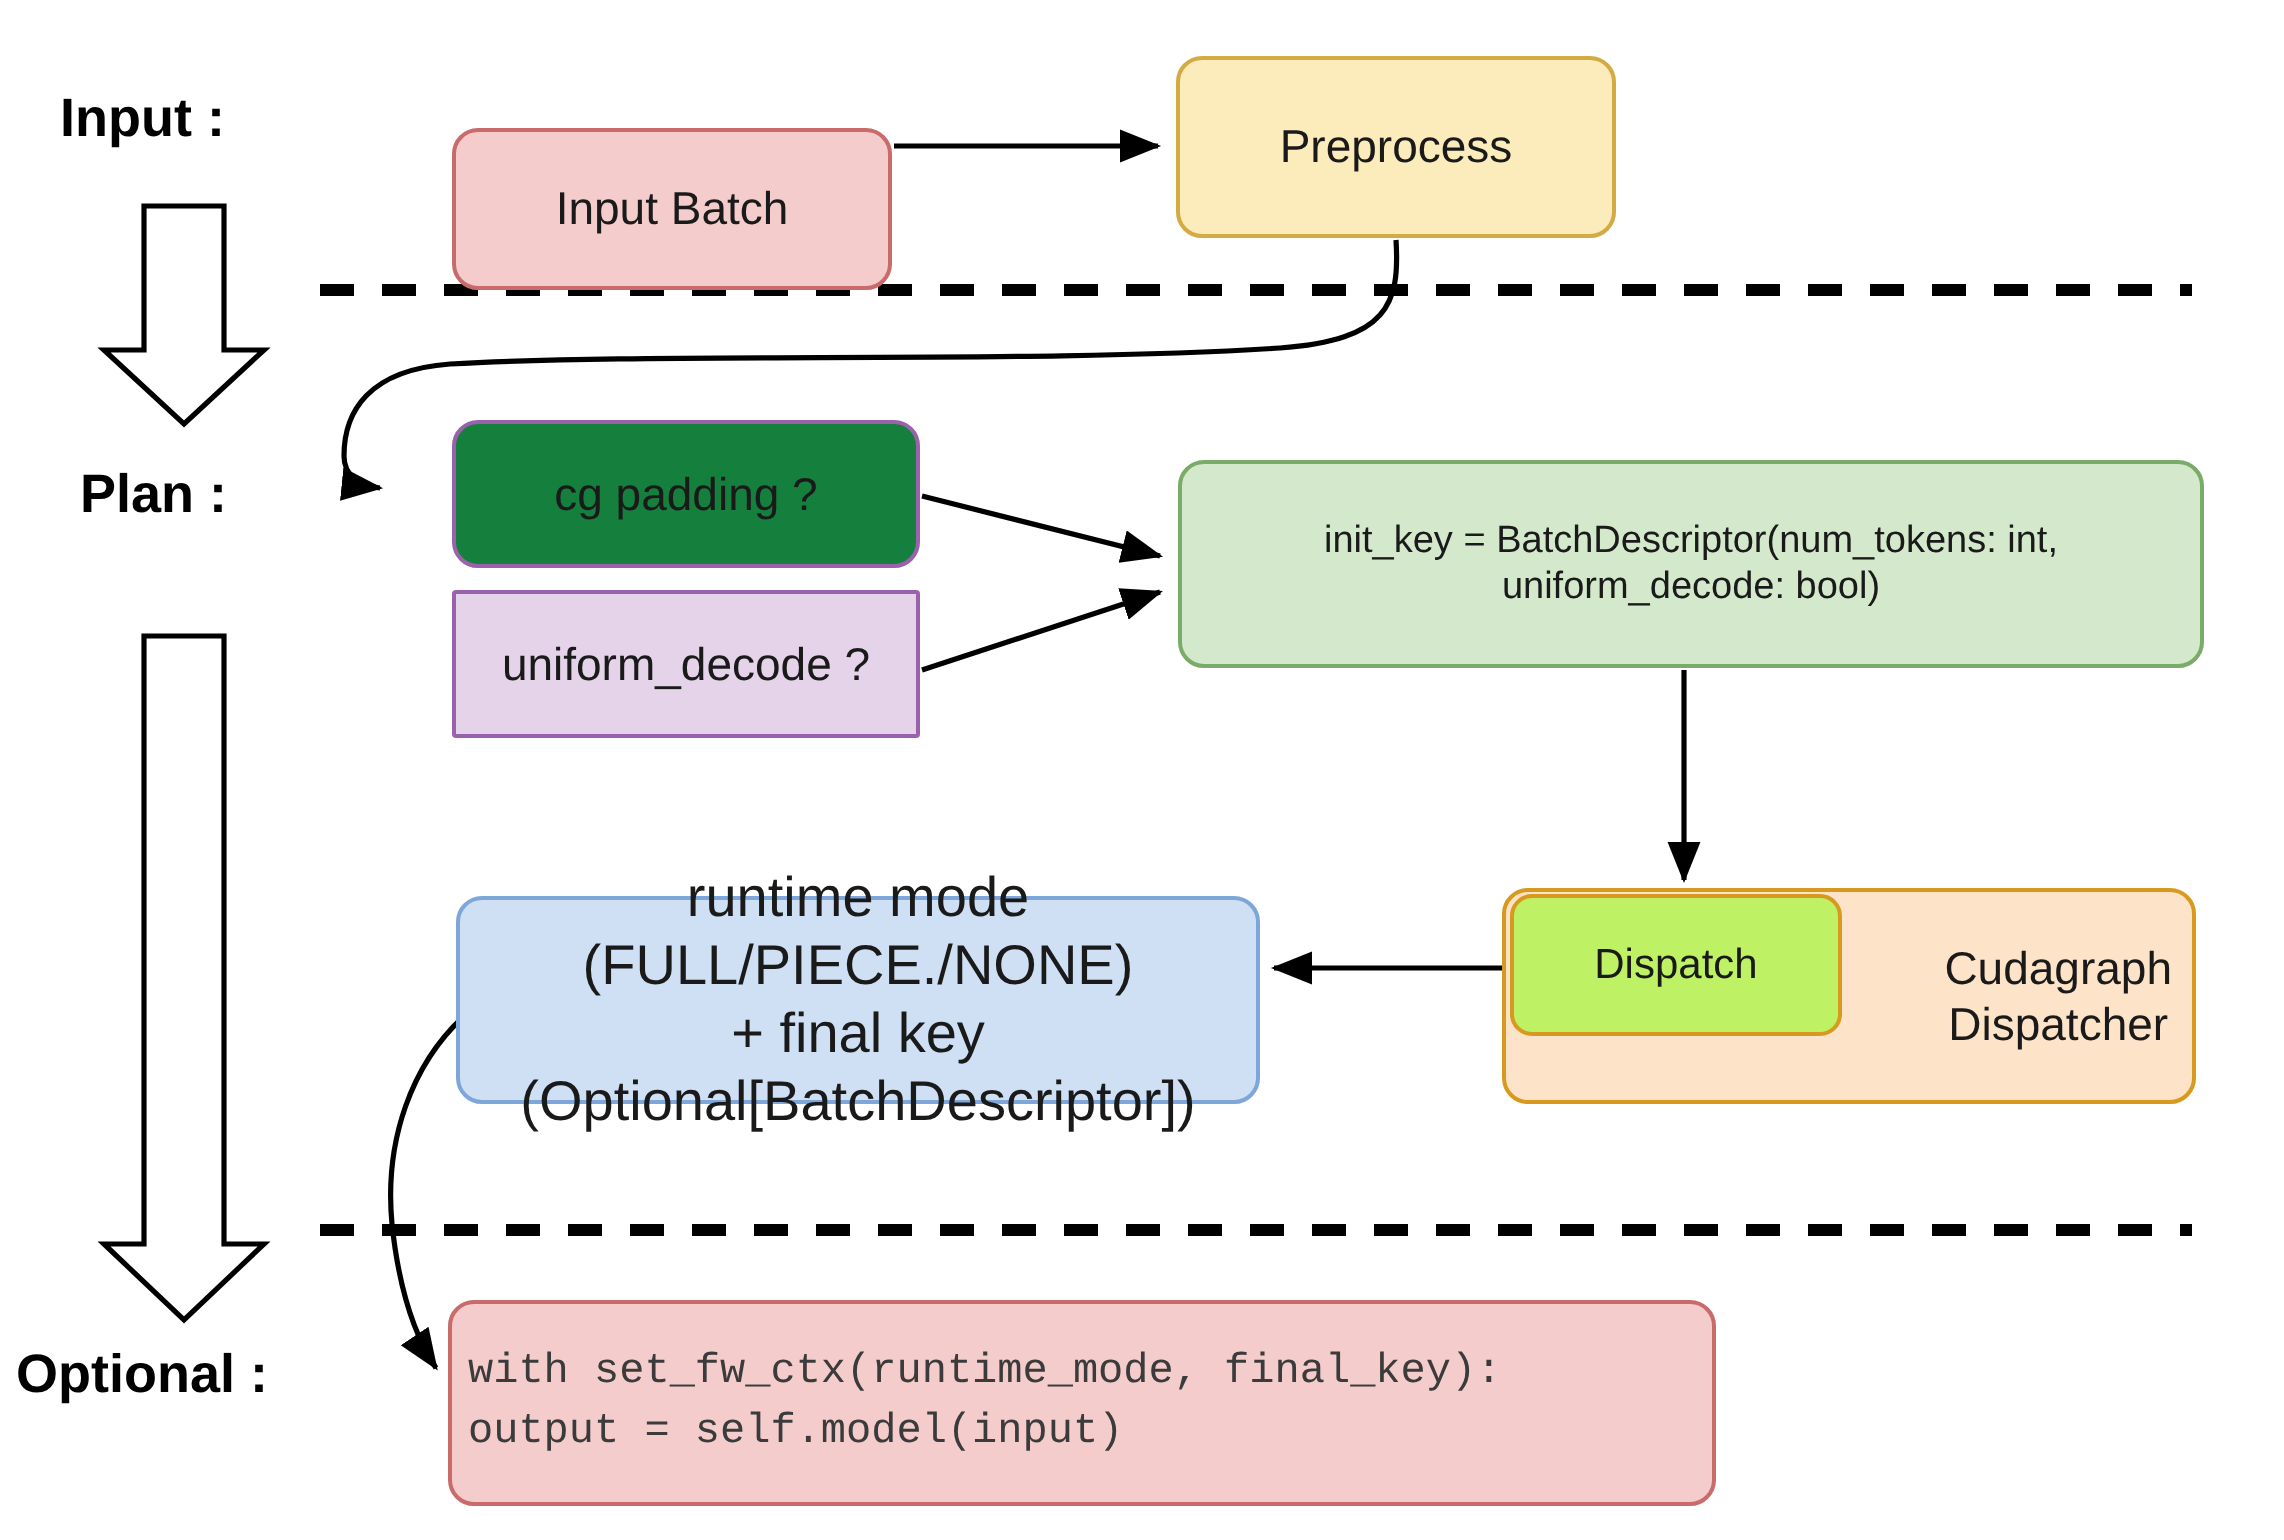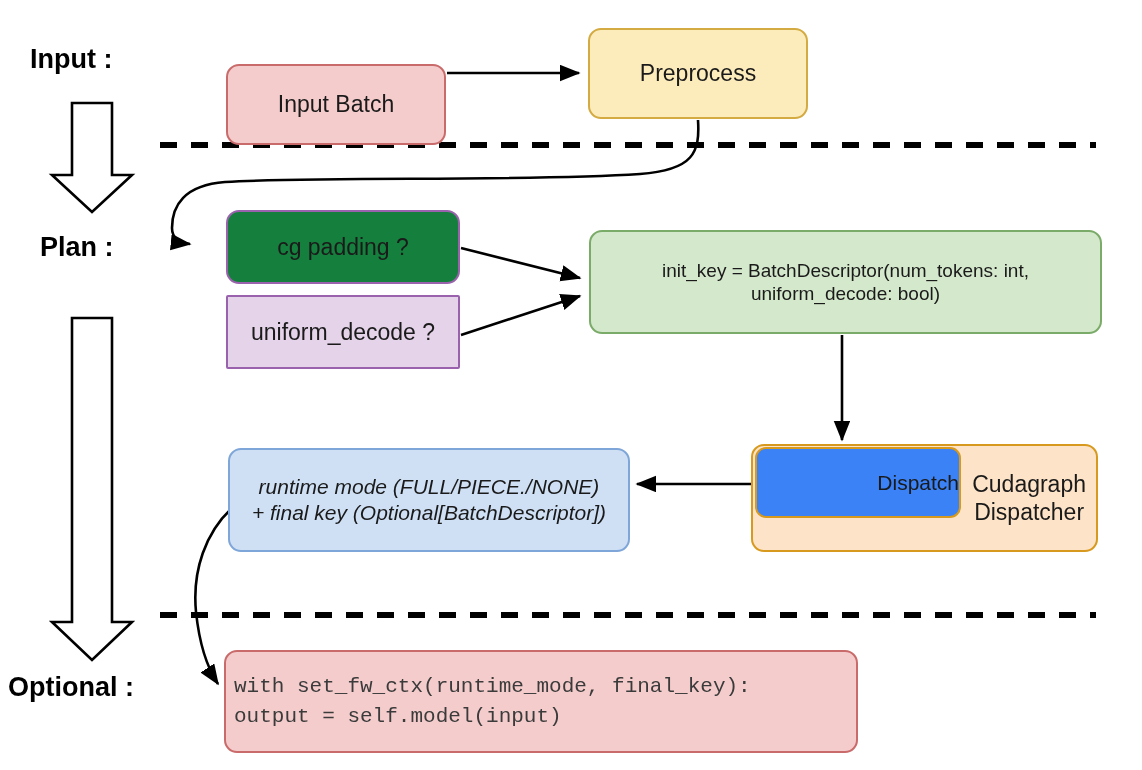--- a/index.html
+++ b/index.html
@@ -88,34 +88,32 @@
     left: 751px; top: 444px; width: 347px; height: 108px;
     background: #fde3c7;
     border: 2px solid #d89a1e;
     border-radius: 13px;
     font-size: 23px;
     align-items: center;
     justify-content: flex-end;
     padding-right: 10px;
   }
   .n-dispatch-inner {
-    left: 755px; top: 447px; width: 206px; height: 71px;
-    background: #3b82f6;
+    left: 755px; top: 447px; width: 166px; height: 71px;
+    background: #bef264;
     border: 2px solid #d89a1e;
     border-radius: 11px;
     font-size: 21px;
-    justify-content: flex-end;
   }
   .n-runtime-mode {
     left: 228px; top: 448px; width: 402px; height: 104px;
     background: #cfe0f5;
     border: 2px solid #7fa6d8;
     border-radius: 13px;
-    font-size: 21px;
-    font-style: italic;
+    font-size: 28px;
   }
   .n-code {
     left: 224px; top: 650px; width: 634px; height: 103px;
     background: #f5cccc;
     border: 2px solid #c96b6b;
     border-radius: 13px;
     font-family: "Liberation Mono", monospace;
     font-size: 21px;
     justify-content: flex-start;
     text-align: left;

